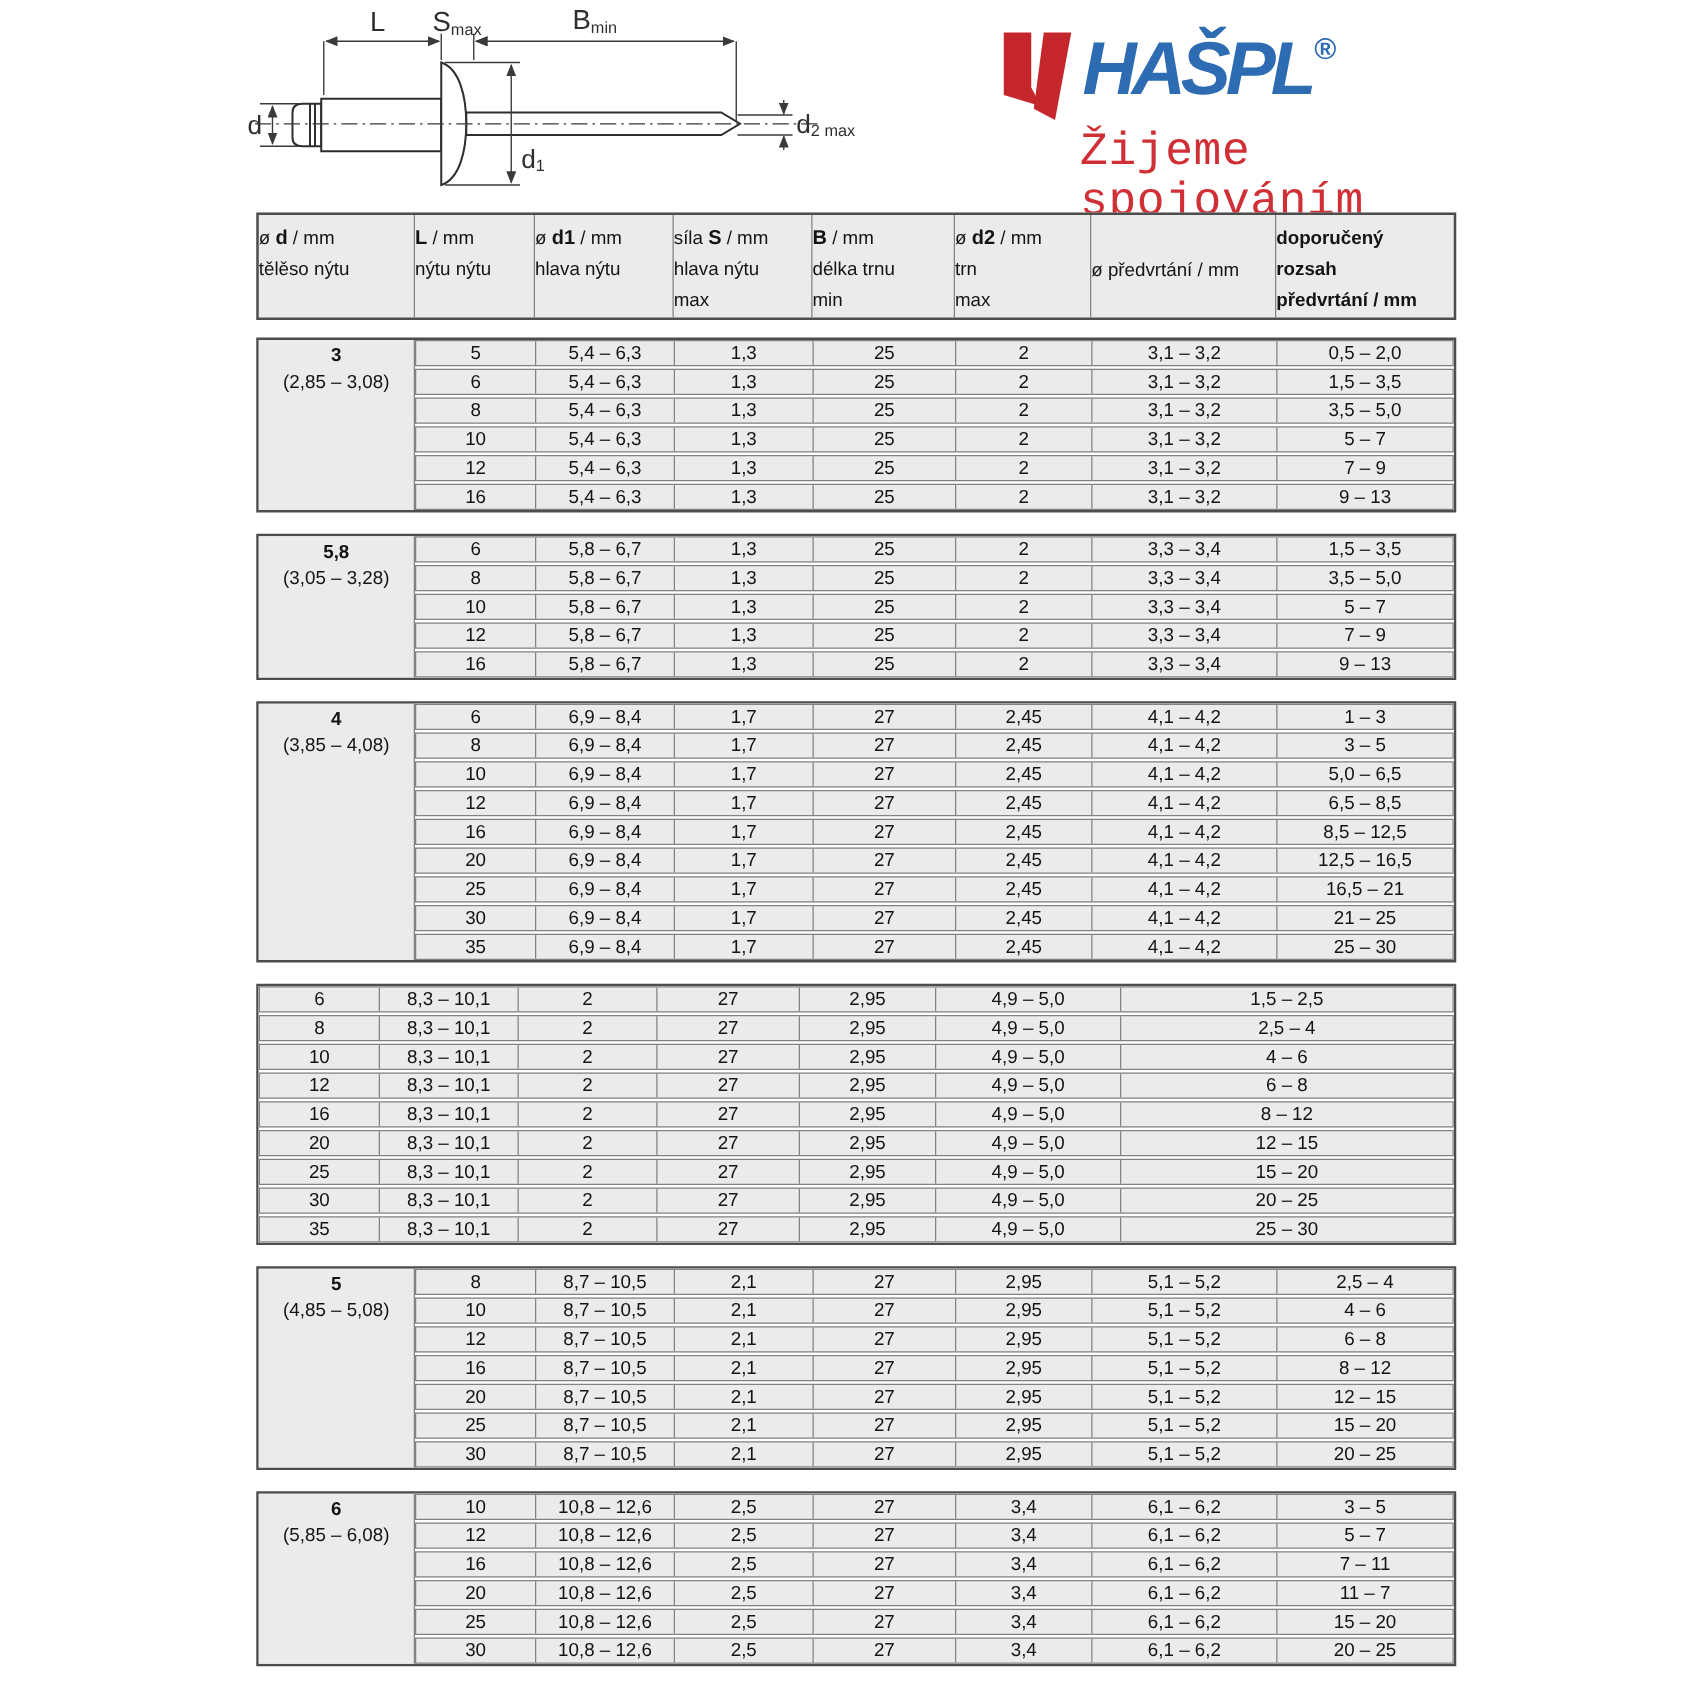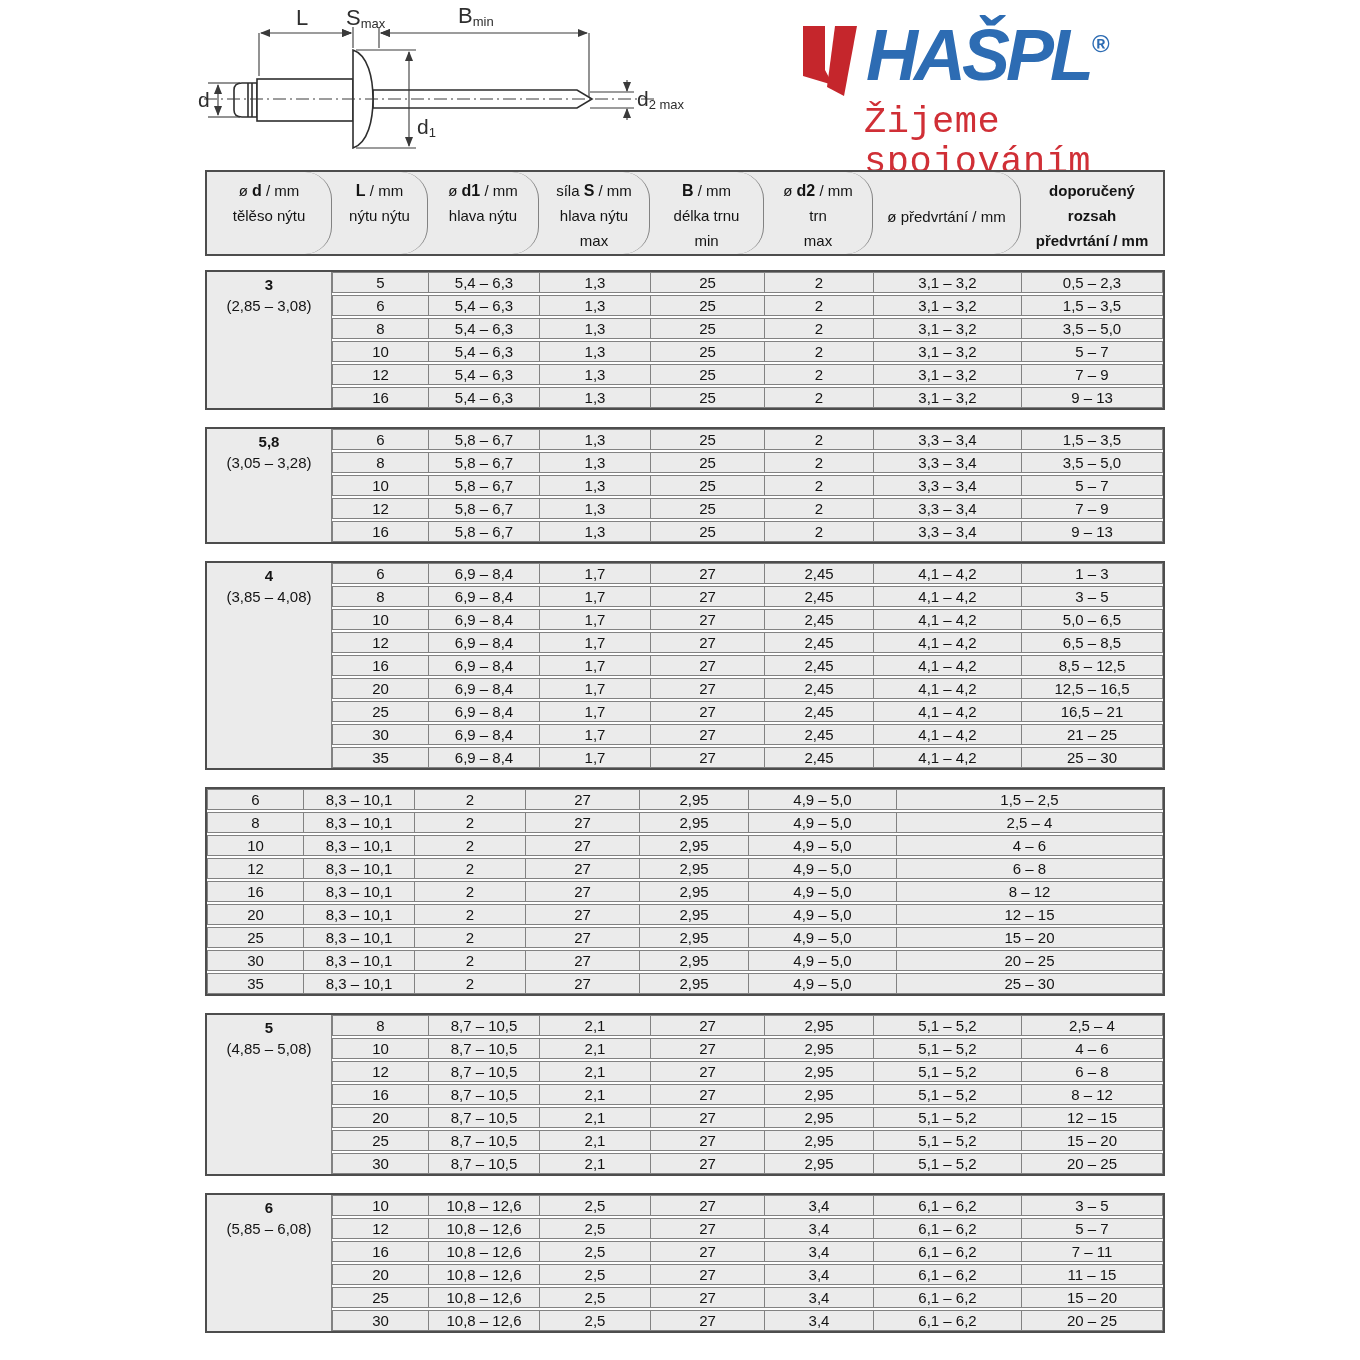--- a/index.html
+++ b/index.html
@@ -7,28 +7,28 @@
   .page{position:relative;width:1360px;height:1360px;overflow:hidden;background:#fff;}
 
   
   .diagram{position:absolute;left:196px;top:0;}
 
   
   .logo{position:absolute;left:798px;top:16px;width:385px;}
   .logo-row{display:flex;align-items:flex-start;}
   .mark{margin-top:8px;flex:0 0 auto;}
   .brandwrap{margin-left:6px;white-space:nowrap;}
-  .brand{font-size:72px;font-weight:bold;font-style:italic;letter-spacing:-4px;line-height:78px;color:#2d6cb3;display:inline-block;}
+  .brand{font-size:60px;font-weight:bold;font-style:italic;letter-spacing:-4px;line-height:78px;color:#2d6cb3;display:inline-block;}
   .reg{font-size:24px;font-weight:bold;color:#2d6cb3;vertical-align:28px;margin-left:2px;}
   .tagline{color:#d02f36;font-size:37px;letter-spacing:.5px;margin-left:66px;margin-top:0px;line-height:40px;font-family:Liberation Mono, monospace;}
 
   
   .spec-table{position:absolute;left:205px;top:170px;width:960px;}
   .thead{display:flex;box-sizing:border-box;border:2px solid #4d4d4d;background:#ebebeb;height:86px;}
-  .hcell{box-sizing:border-box;border-right:1px solid #828282;display:flex;flex-direction:column;align-items:center;justify-content:flex-start;padding-top:6px;font-size:15px;line-height:25px;text-align:center;border-radius:27px;}
+  .hcell{box-sizing:border-box;border-right:1px solid #828282;display:flex;flex-direction:column;align-items:flex-start;justify-content:flex-start;padding-top:6px;font-size:15px;line-height:25px;text-align:center;}
   .hcell:last-child{border-right:none;font-weight:bold;}
   .hcell.single{justify-content:center;padding-top:16px;padding-bottom:10px;}
   .hcell:nth-child(1){width:125px}
   .hcell:nth-child(2){width:96px}
   .hcell:nth-child(3){width:111px}
   .hcell:nth-child(4){width:111px}
   .hcell:nth-child(5){width:114px}
   .hcell:nth-child(6){width:109px}
   .hcell:nth-child(7){width:148px}
   .hcell:nth-child(8){flex:1}
@@ -162,21 +162,21 @@
             <div class="grange">(2,85 – 3,08)</div>
           </div>
           <div class="rows">
             <div class="row">
               <div class="c">5</div>
               <div class="c">5,4 – 6,3</div>
               <div class="c">1,3</div>
               <div class="c">25</div>
               <div class="c">2</div>
               <div class="c">3,1 – 3,2</div>
-              <div class="c">0,5 – 2,3</div>
+              <div class="c">0,5 – 2,0</div>
             </div>
             <div class="row">
               <div class="c">6</div>
               <div class="c">5,4 – 6,3</div>
               <div class="c">1,3</div>
               <div class="c">25</div>
               <div class="c">2</div>
               <div class="c">3,1 – 3,2</div>
               <div class="c">1,5 – 3,5</div>
             </div>
@@ -549,21 +549,21 @@
               <div class="c">6,1 – 6,2</div>
               <div class="c">7 – 11</div>
             </div>
             <div class="row">
               <div class="c">20</div>
               <div class="c">10,8 – 12,6</div>
               <div class="c">2,5</div>
               <div class="c">27</div>
               <div class="c">3,4</div>
               <div class="c">6,1 – 6,2</div>
-              <div class="c">11 – 15</div>
+              <div class="c">11 – 7</div>
             </div>
             <div class="row">
               <div class="c">25</div>
               <div class="c">10,8 – 12,6</div>
               <div class="c">2,5</div>
               <div class="c">27</div>
               <div class="c">3,4</div>
               <div class="c">6,1 – 6,2</div>
               <div class="c">15 – 20</div>
             </div>

